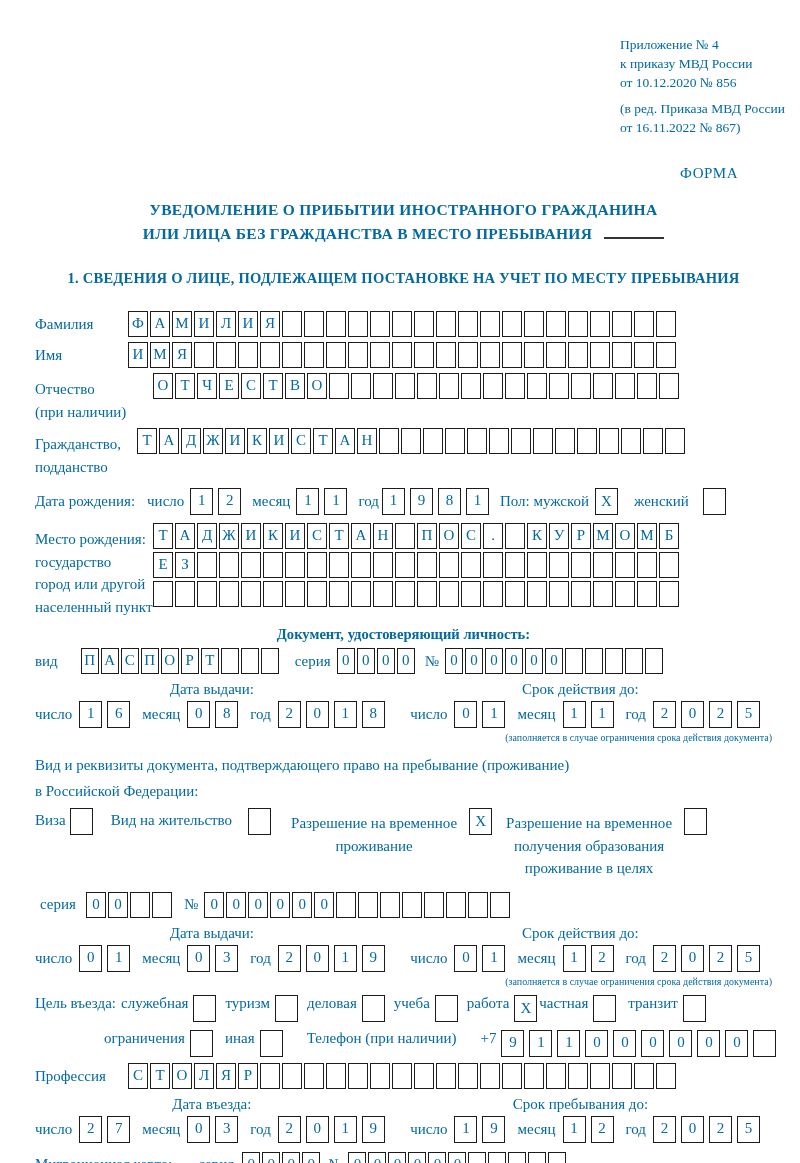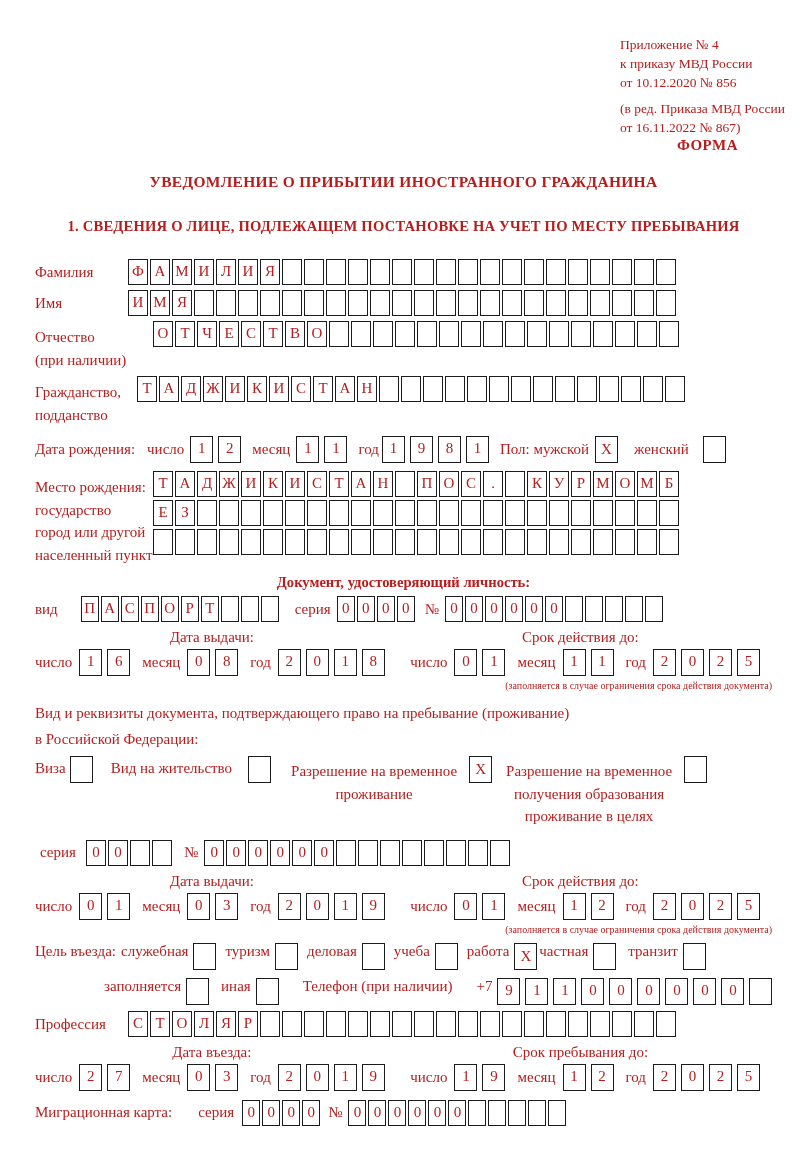--- a/index.html
+++ b/index.html
@@ -1,26 +1,26 @@
 <!DOCTYPE html>
 <html><head>
 <meta charset="utf-8">
 <style>
   *{box-sizing:border-box;margin:0;padding:0}
   html,body{background:#888}
   body{width:800px;margin:0 auto}
   .page{
-    width:800px;height:1163px;background:#ffffff;color:#b91c1c;
+    width:800px;height:1163px;background:#ffffff;color:#0369a1;
     font-family:"Liberation Serif","DejaVu Serif",serif;font-size:15px;
     padding:36px 28px 12px 35px;position:relative;overflow:hidden;
   }
   
   .appendix{margin-left:585px;width:200px;font-size:13.5px;line-height:1.4}
   .appendix .ed{margin-top:7px}
-  .forma{font-weight:bold;text-align:right;padding-right:34px;margin-top:0;font-size:15px;letter-spacing:.5px}
+  .forma{font-weight:normal;text-align:right;padding-right:34px;margin-top:28px;font-size:15px;letter-spacing:.5px}
   .title{font-weight:bold;text-align:center;font-size:15.5px;line-height:1.55;margin-top:16px;letter-spacing:.3px}
   .title-blank{display:inline-block;width:60px;border-bottom:2px solid #333;height:14px;margin-left:12px}
   .sec-heading{font-weight:bold;text-align:center;font-size:14.6px;margin-top:24px;letter-spacing:.2px}
   
   .frow{display:flex;align-items:flex-start;margin-top:5px}
   .flabel{flex:none;padding-top:5px}
   .w93{width:93px}.w102{width:102px}.w118{width:118px}
   .stack{display:flex;flex-direction:column;line-height:1.5}
   .stackcells{display:flex;flex-direction:column;gap:3px}
   .cells{display:inline-flex;flex:none}
@@ -66,20 +66,21 @@
     <div>к приказу МВД России</div>
     <div>от 10.12.2020 № 856</div>
     <div class="ed">(в ред. Приказа МВД России</div>
     <div>от 16.11.2022 № 867)</div>
   </div>
 
   <div class="forma">ФОРМА</div>
 
   <div class="title">
     <div>УВЕДОМЛЕНИЕ О ПРИБЫТИИ ИНОСТРАННОГО ГРАЖДАНИНА</div>
+    <div><span>ИЛИ ЛИЦА БЕЗ ГРАЖДАНСТВА В МЕСТО ПРЕБЫВАНИЯ</span><span class="title-blank"></span></div>
   </div>
 
   <div class="sec-heading">1. СВЕДЕНИЯ О ЛИЦЕ, ПОДЛЕЖАЩЕМ ПОСТАНОВКЕ НА УЧЕТ ПО МЕСТУ ПРЕБЫВАНИЯ</div>
 
   <div class="frow" style="margin-top:24px">
     <span class="flabel w93">Фамилия</span>
     <span class="cells">
         <span class="cell">Ф</span>
         <span class="cell">А</span>
         <span class="cell">М</span>
@@ -525,21 +526,21 @@
     <span class="cb" style="margin-right:9px"></span>
     <span>работа</span>
     <span class="cb" style="margin-right:2px">X</span>
     <span>частная</span>
     <span class="cb" style="margin-right:12px"></span>
     <span>транзит</span>
     <span class="cb"></span>
   </div>
 
   <div class="purpose-row indent104">
-    <span>заполняется</span>
+    <span>ограничения</span>
     <span class="cb" style="margin-right:12px"></span>
     <span>иная</span>
     <span class="cb" style="margin-right:24px"></span>
     <span style="margin-right:24px">Телефон (при наличии)</span>
     <span>+7</span>
     <span class="cells date-cells">
         <span class="cell">9</span>
         <span class="cell">1</span>
         <span class="cell">1</span>
         <span class="cell">0</span>

